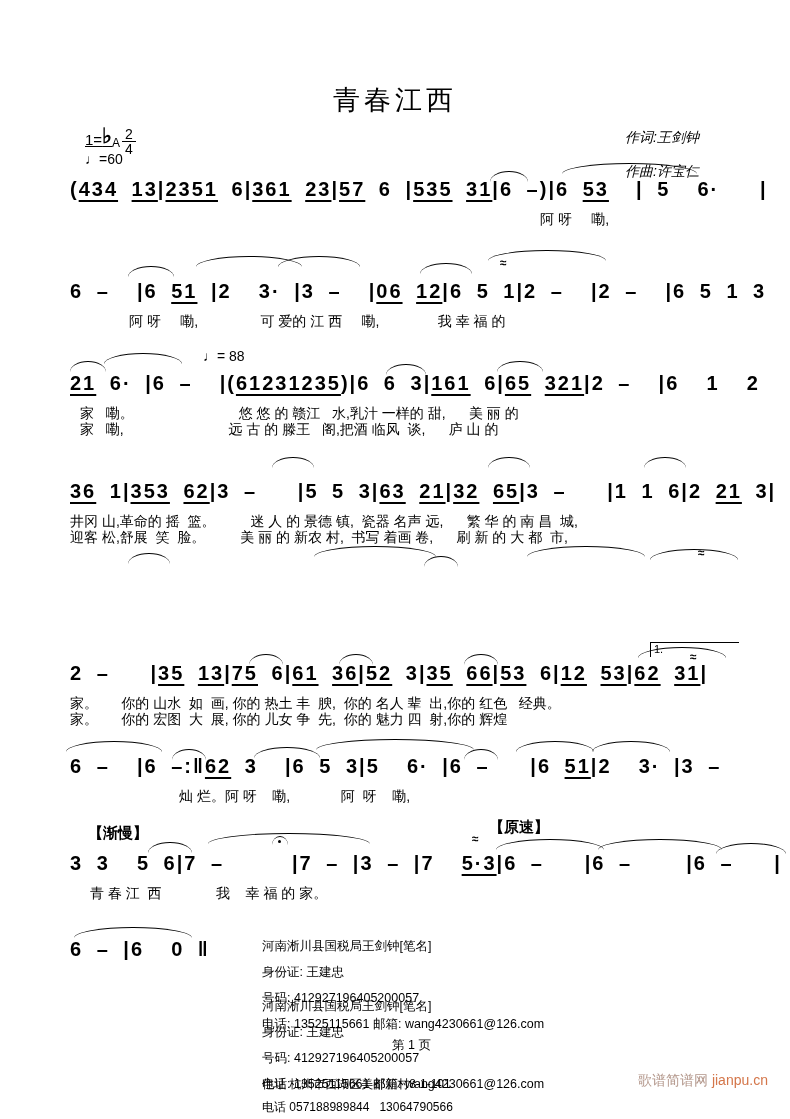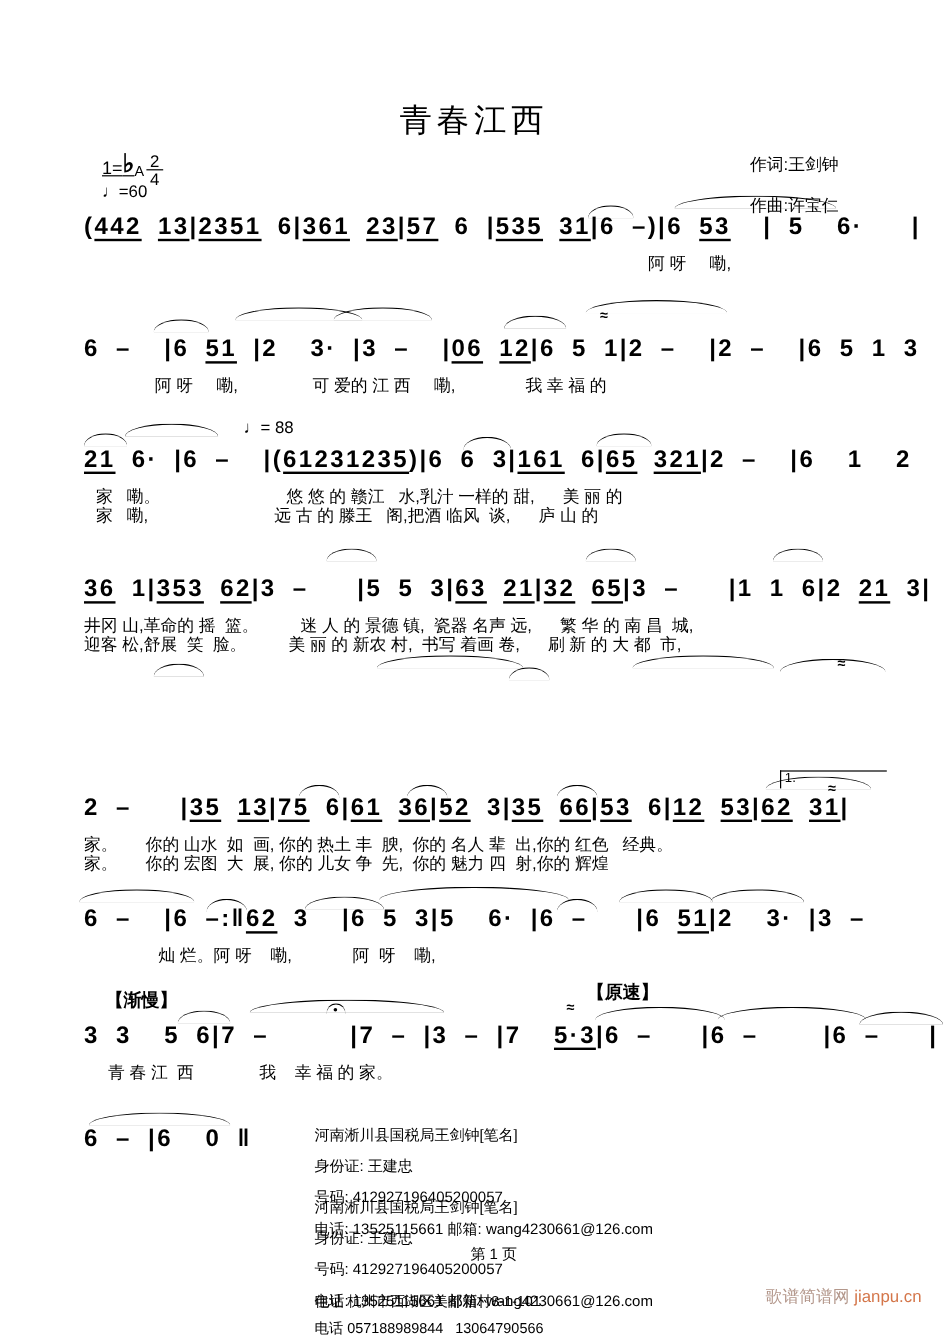--- a/index.html
+++ b/index.html
@@ -1,20 +1,20 @@
 <!DOCTYPE html>
 <html><head>
 <meta charset="utf-8">
 <style>
   html,body{margin:0;padding:0;background:#fff;}
   .page{position:relative;width:790px;height:1119px;background:#ffffff;overflow:hidden;
         font-family:"Liberation Sans",sans-serif;color:#000;}
   .title{position:absolute;top:82px;left:0;width:100%;text-align:center;
          font-size:27px;letter-spacing:4px;font-family:"DejaVu Serif",serif;}
-  .credits{position:absolute;left:625px;top:129px;font-size:14px;line-height:17px;white-space:pre;}
+  .credits{position:absolute;left:625px;top:129px;font-size:14px;line-height:17px;white-space:pre;font-style:italic;}
   .keysig{position:absolute;left:85px;top:124px;font-size:15px;text-decoration:underline;}
   .keysig .flat{font-size:21px;font-weight:bold;vertical-align:2px;}
   .keysig .letter{font-size:12px;vertical-align:-2px;}
   .frac{display:inline-block;vertical-align:middle;text-align:center;font-size:14px;line-height:14px;margin-left:2px;}
   .frac .top{display:block;border-bottom:1px solid #000;padding:0 3px;}
   .frac .bot{display:block;}
   .tempo{position:absolute;left:85px;top:151px;font-size:14px;}
   .tempo2{position:absolute;left:203px;top:348px;font-size:14px;}
   .sys{position:absolute;left:70px;width:700px;}
   .notes{font-weight:bold;font-size:20px;letter-spacing:2px;word-spacing:6px;white-space:pre;
@@ -45,21 +45,21 @@
 
   <div class="credits"><span>作词:王剑钟</span><br>
 <span>作曲:许宝仁</span></div>
 
   <div class="keysig"><span>1=</span><span class="flat">♭</span><span class="letter">A</span><span class="frac"><span class="top">2</span><span class="bot">4</span></span></div>
 
   <div class="tempo">♩=60</div>
   <div class="tempo2">♩= 88</div>
 
   <div class="sys" style="top:178px">
-    <div class="notes">(<u>442</u> <u>13</u>|<u>2351</u> 6|<u>361</u> <u>23</u>|<u>57</u> 6 |<u>535</u> <u>31</u>|6 –)|6 <u>53</u>  | 5  6·   |</div>
+    <div class="notes">(<u>434</u> <u>13</u>|<u>2351</u> 6|<u>361</u> <u>23</u>|<u>57</u> 6 |<u>535</u> <u>31</u>|6 –)|6 <u>53</u>  | 5  6·   |</div>
     <div class="lyr" style="margin-left:470px">阿 呀     嘞,</div>
   </div>
 
   <div class="sys" style="top:280px">
     <div class="notes">6 –  |6 <u>51</u> |2  3· |3 –  |<u>06</u> <u>12</u>|6 5 1|2 –  |2 –  |6 5 1 3  |</div>
     <div class="lyr" style="margin-left:59px">阿 呀     嘞,                可 爱的 江 西     嘞,               我 幸 福 的</div>
   </div>
 
   <div class="sys" style="top:372px">
     <div class="notes"><u>21</u> 6· |6 –  |(<u>61231235</u>)|6 6 3|<u>161</u> 6|<u>65</u> <u>321</u>|2 –  |6  1  2    |</div>
@@ -75,21 +75,21 @@
 
 
   <div class="sys" style="top:662px">
     <div class="notes">2 –   |<u>35</u> <u>13</u>|<u>75</u> 6|<u>61</u> <u>36</u>|<u>52</u> 3|<u>35</u> <u>66</u>|<u>53</u> 6|<u>12</u> <u>53</u>|<u>62</u> <u>31</u>|</div>
     <div class="lyr">家。      你的 山水  如  画, 你的 热土 丰  腴,  你的 名人 辈  出,你的 红色   经典。</div>
     <div class="lyr">家。      你的 宏图  大  展, 你的 儿女 争  先,  你的 魅力 四  射,你的 辉煌</div>
   </div>
 
   <div class="sys" style="top:755px">
     <div class="notes">6 –  |6 –:‖<u>62</u> 3  |6 5 3|5  6· |6 –   |6 <u>51</u>|2  3· |3 –       |</div>
-    <div class="lyr" style="margin-left:62px">灿 烂。阿 呀    嘞,             阿  呀    嘞,</div>
+    <div class="lyr" style="margin-left:109px">灿 烂。阿 呀    嘞,             阿  呀    嘞,</div>
   </div>
 
   <div class="sys" style="top:852px">
     <div class="notes">3 3  5 6|7 –     |7 – |3 – |7  <u>5·3</u>|6 –   |6 –    |6 –   |</div>
     <div class="lyr" style="margin-left:20px">青 春 江  西              我    幸 福 的 家。</div>
   </div>
 
   <div class="sys" style="top:938px">
     <div class="notes">6 – |6  0 ‖</div>
   </div>

